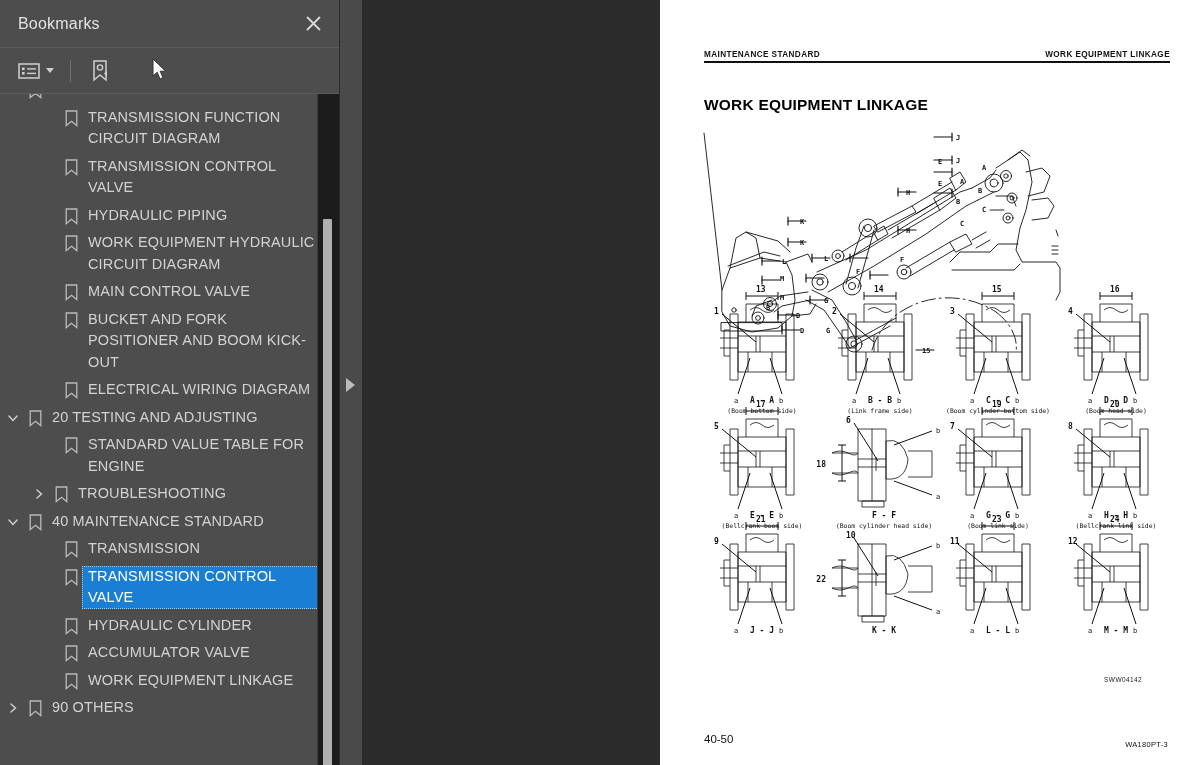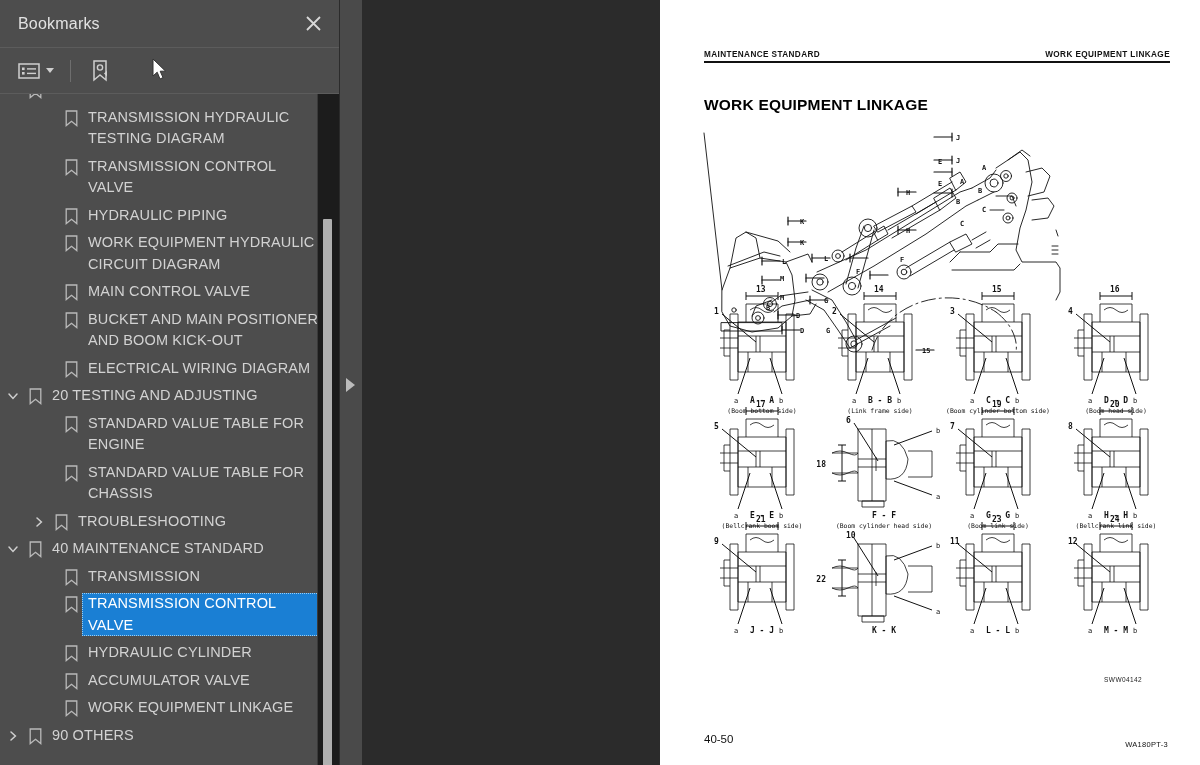--- a/index.html
+++ b/index.html
@@ -231,21 +231,21 @@
             </div>
             <div class="node-label">10 STRUCTURE AND FUNCTION</div>
           </div>
           <div class="node depth-1">
             <div class="twisty"></div>
             <div class="bm-icon">
               <svg width="13" height="17" viewBox="0 0 13 17">
                 <path d="M1.2 1 H11.8 V15.6 L6.5 11.3 L1.2 15.6 Z" fill="none" stroke="#b9b9b9" stroke-width="1.3"></path>
               </svg>
             </div>
-            <div class="node-label">TRANSMISSION HYDRAULIC TESTING DIAGRAM</div>
+            <div class="node-label">TRANSMISSION FUNCTION CIRCUIT DIAGRAM</div>
           </div>
           <div class="node depth-1">
             <div class="twisty"></div>
             <div class="bm-icon">
               <svg width="13" height="17" viewBox="0 0 13 17">
                 <path d="M1.2 1 H11.8 V15.6 L6.5 11.3 L1.2 15.6 Z" fill="none" stroke="#b9b9b9" stroke-width="1.3"></path>
               </svg>
             </div>
             <div class="node-label">TRANSMISSION CONTROL VALVE</div>
           </div>
@@ -276,21 +276,21 @@
             </div>
             <div class="node-label">MAIN CONTROL VALVE</div>
           </div>
           <div class="node depth-1">
             <div class="twisty"></div>
             <div class="bm-icon">
               <svg width="13" height="17" viewBox="0 0 13 17">
                 <path d="M1.2 1 H11.8 V15.6 L6.5 11.3 L1.2 15.6 Z" fill="none" stroke="#b9b9b9" stroke-width="1.3"></path>
               </svg>
             </div>
-            <div class="node-label">BUCKET AND MAIN POSITIONER AND BOOM KICK-OUT</div>
+            <div class="node-label">BUCKET AND FORK POSITIONER AND BOOM KICK-OUT</div>
           </div>
           <div class="node depth-1">
             <div class="twisty"></div>
             <div class="bm-icon">
               <svg width="13" height="17" viewBox="0 0 13 17">
                 <path d="M1.2 1 H11.8 V15.6 L6.5 11.3 L1.2 15.6 Z" fill="none" stroke="#b9b9b9" stroke-width="1.3"></path>
               </svg>
             </div>
             <div class="node-label">ELECTRICAL WIRING DIAGRAM</div>
           </div>
@@ -308,29 +308,20 @@
             <div class="node-label">20 TESTING AND ADJUSTING</div>
           </div>
           <div class="node depth-1">
             <div class="twisty"></div>
             <div class="bm-icon">
               <svg width="13" height="17" viewBox="0 0 13 17">
                 <path d="M1.2 1 H11.8 V15.6 L6.5 11.3 L1.2 15.6 Z" fill="none" stroke="#b9b9b9" stroke-width="1.3"></path>
               </svg>
             </div>
             <div class="node-label">STANDARD VALUE TABLE FOR ENGINE</div>
-          </div>
-          <div class="node depth-1">
-            <div class="twisty"></div>
-            <div class="bm-icon">
-              <svg width="13" height="17" viewBox="0 0 13 17">
-                <path d="M1.2 1 H11.8 V15.6 L6.5 11.3 L1.2 15.6 Z" fill="none" stroke="#b9b9b9" stroke-width="1.3"></path>
-              </svg>
-            </div>
-            <div class="node-label">STANDARD VALUE TABLE FOR CHASSIS</div>
           </div>
           <div class="node depth-1-tw">
             <div class="twisty">
               <svg width="12" height="12" viewBox="0 0 12 12">
                 <path d="M4 2 L8.4 6 L4 10" stroke="#cfcfcf" stroke-width="1.5" fill="none" stroke-linecap="round"></path>
               </svg>
             </div>
             <div class="bm-icon">
               <svg width="13" height="17" viewBox="0 0 13 17">
                 <path d="M1.2 1 H11.8 V15.6 L6.5 11.3 L1.2 15.6 Z" fill="none" stroke="#b9b9b9" stroke-width="1.3"></path>

